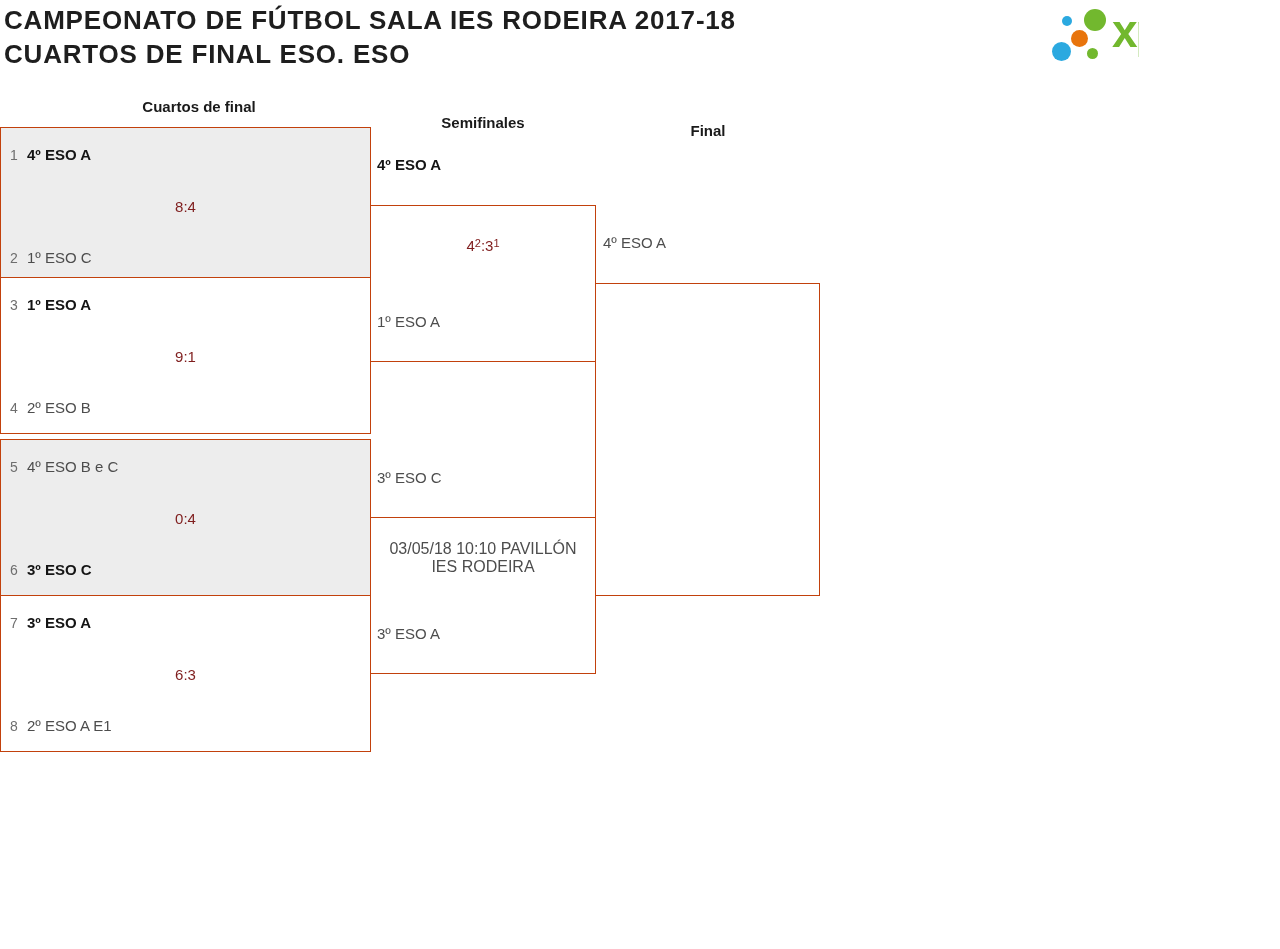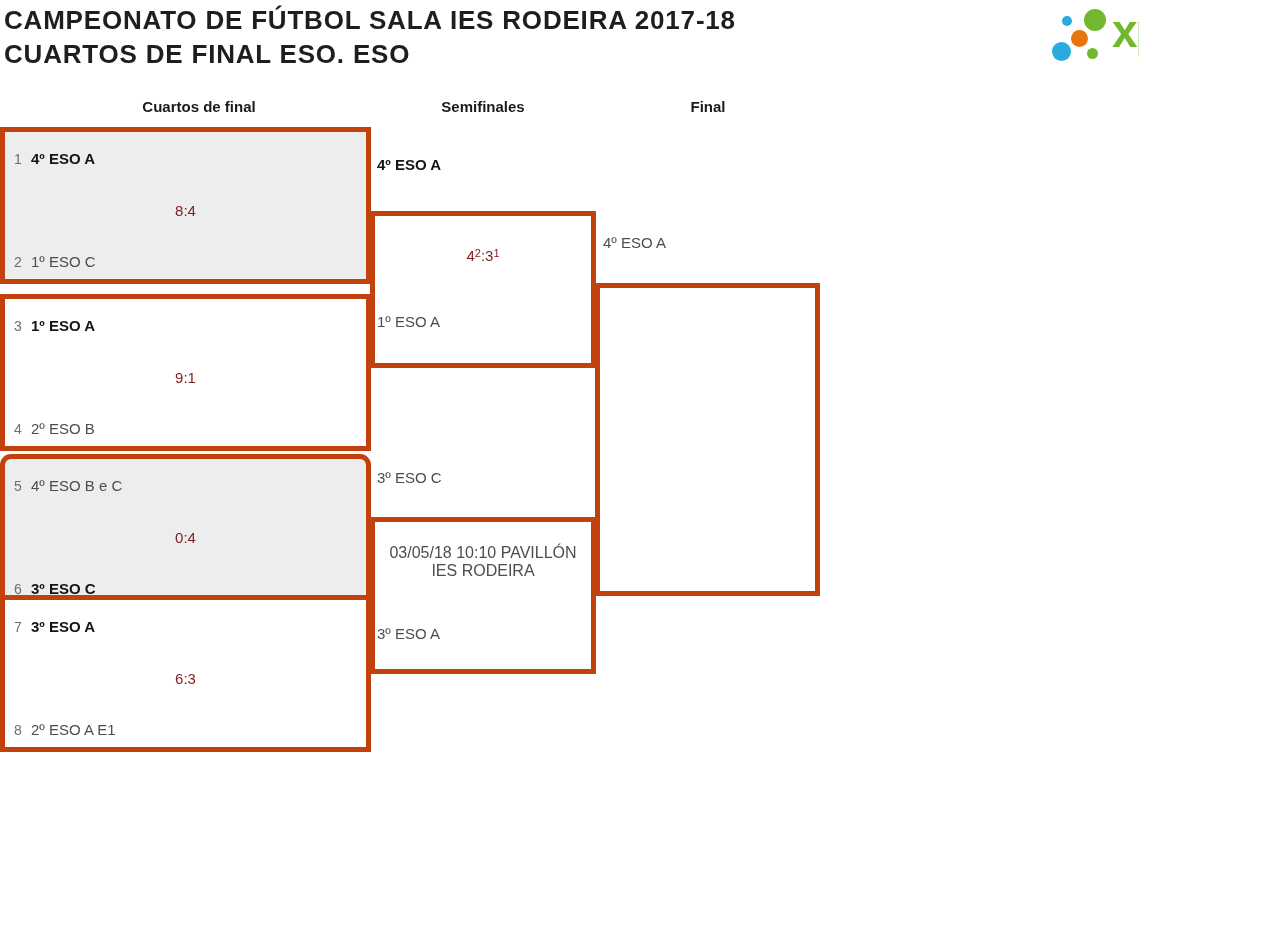--- a/index.html
+++ b/index.html
@@ -26,30 +26,30 @@
     position:absolute; left:62px; top:4px;
     font-size:46px; font-weight:800; letter-spacing:-2px; color:#72B82E;
   }
 
   
   .round-header {
     position:absolute; top:98px; text-align:center;
     font-size:15px; font-weight:700; color:#1a1a1a; line-height:18px;
   }
   .rh-qf { left:0;     width:371px;padding-left:27px; }
-  .rh-sf { left:370px; width:226px; }
-  .rh-f  { left:596px; width:224px; }
+  .rh-sf { left:370px; width:226px;margin-top:16px; }
+  .rh-f  { left:596px; width:224px;margin-top:24px; }
 
   
-  .box { position:absolute; border:5px solid #c2410c; background:#fff; }
+  .box { position:absolute; border:1px solid #c2410c; background:#fff; }
   .box.shaded { background:#ededed; }
   .qf   { left:0; width:371px; height:157px; }
-  .qf1  { top:127px; } .qf2 { top:294px; } .qf3 { top:454px;border-radius:11px; } .qf4 { top:595px; }
+  .qf1  { top:127px; } .qf2 { top:277px; } .qf3 { top:439px; } .qf4 { top:595px; }
   .sf   { left:370px; width:226px; height:157px; }
-  .sf1  { top:205px;margin-top:6px; } .sf2 { top:517px; }
+  .sf1  { top:205px; } .sf2 { top:517px; }
   .fin  { left:595px; top:283px; width:225px; height:313px; }
 
   .team { position:absolute; left:9px; right:8px; line-height:16px; white-space:nowrap; }
   .team.t1 { top:19px; }
   .team.t2 { top:122px; }
   .seed { display:inline-block; width:17px; font-size:14px; color:#6e6e6e; }
   .name { font-size:15px; color:#4d4d4d; }
   .name.winner { color:#141414; font-weight:700; }
 
   .score {

